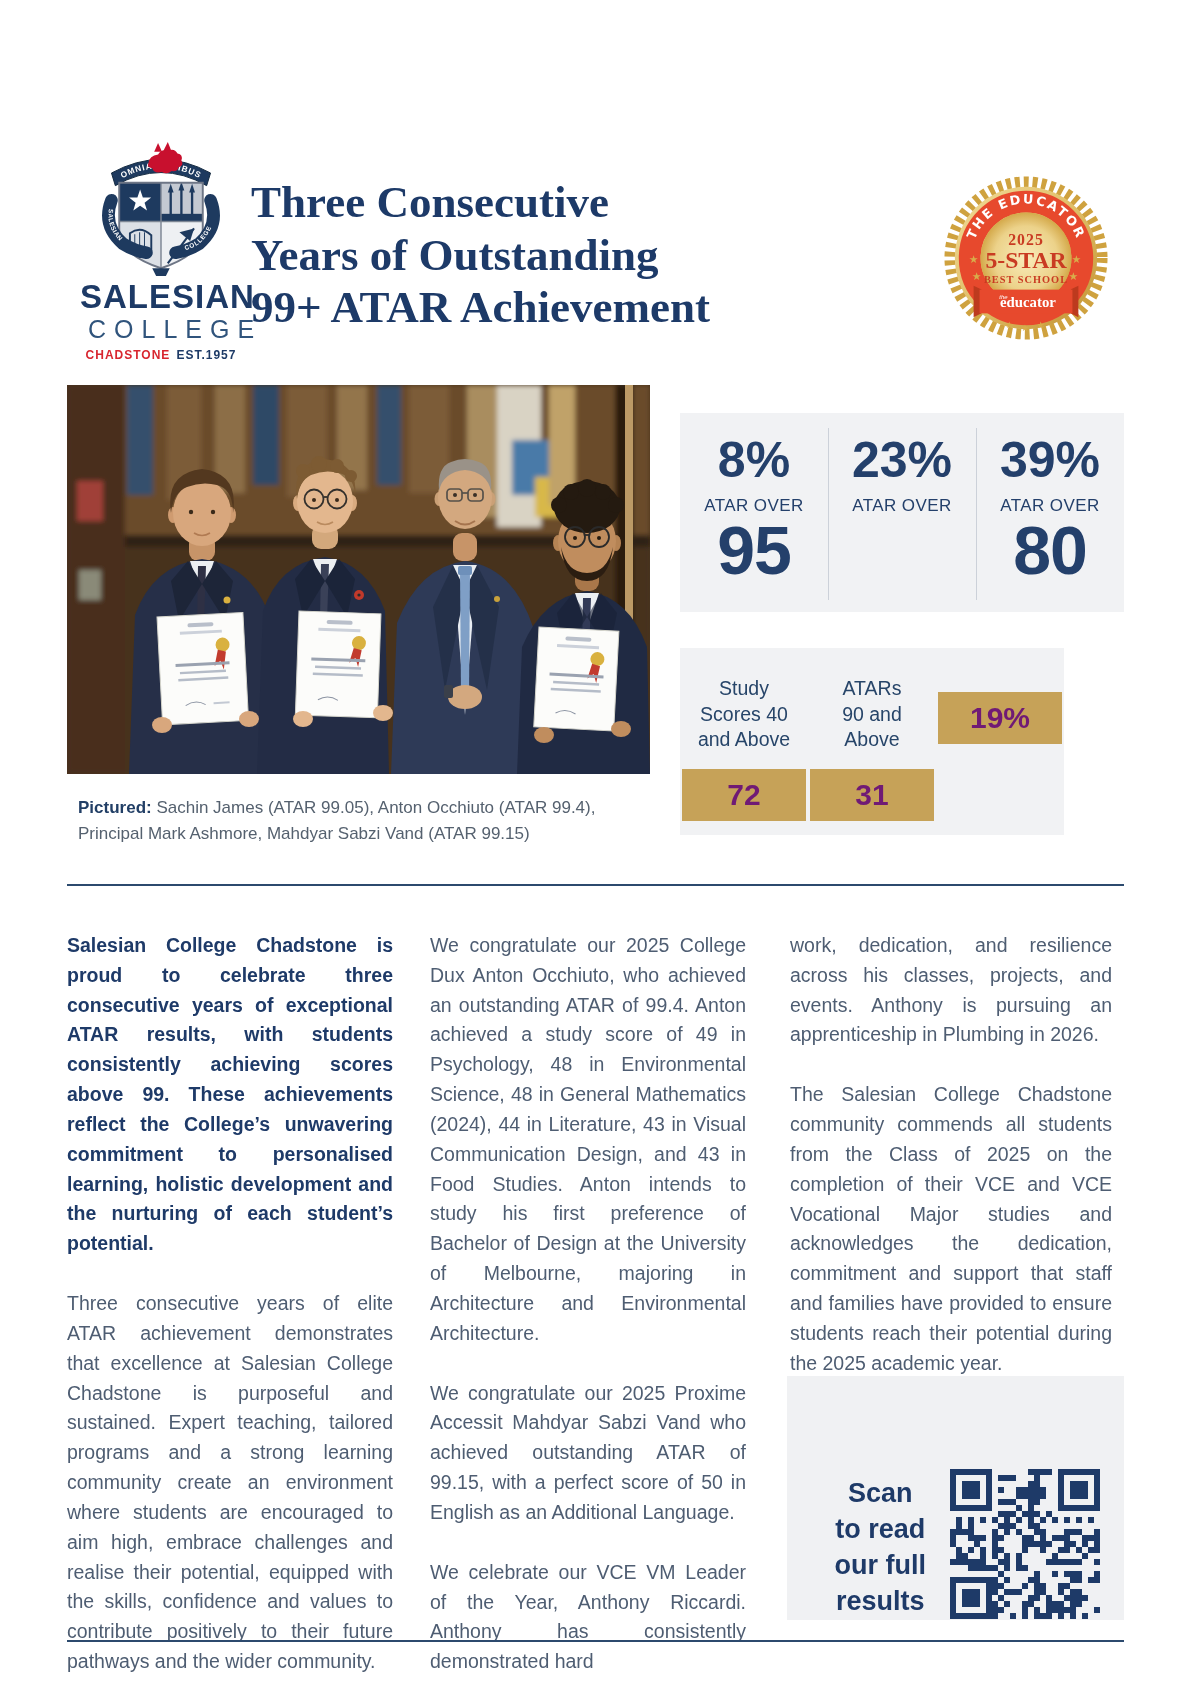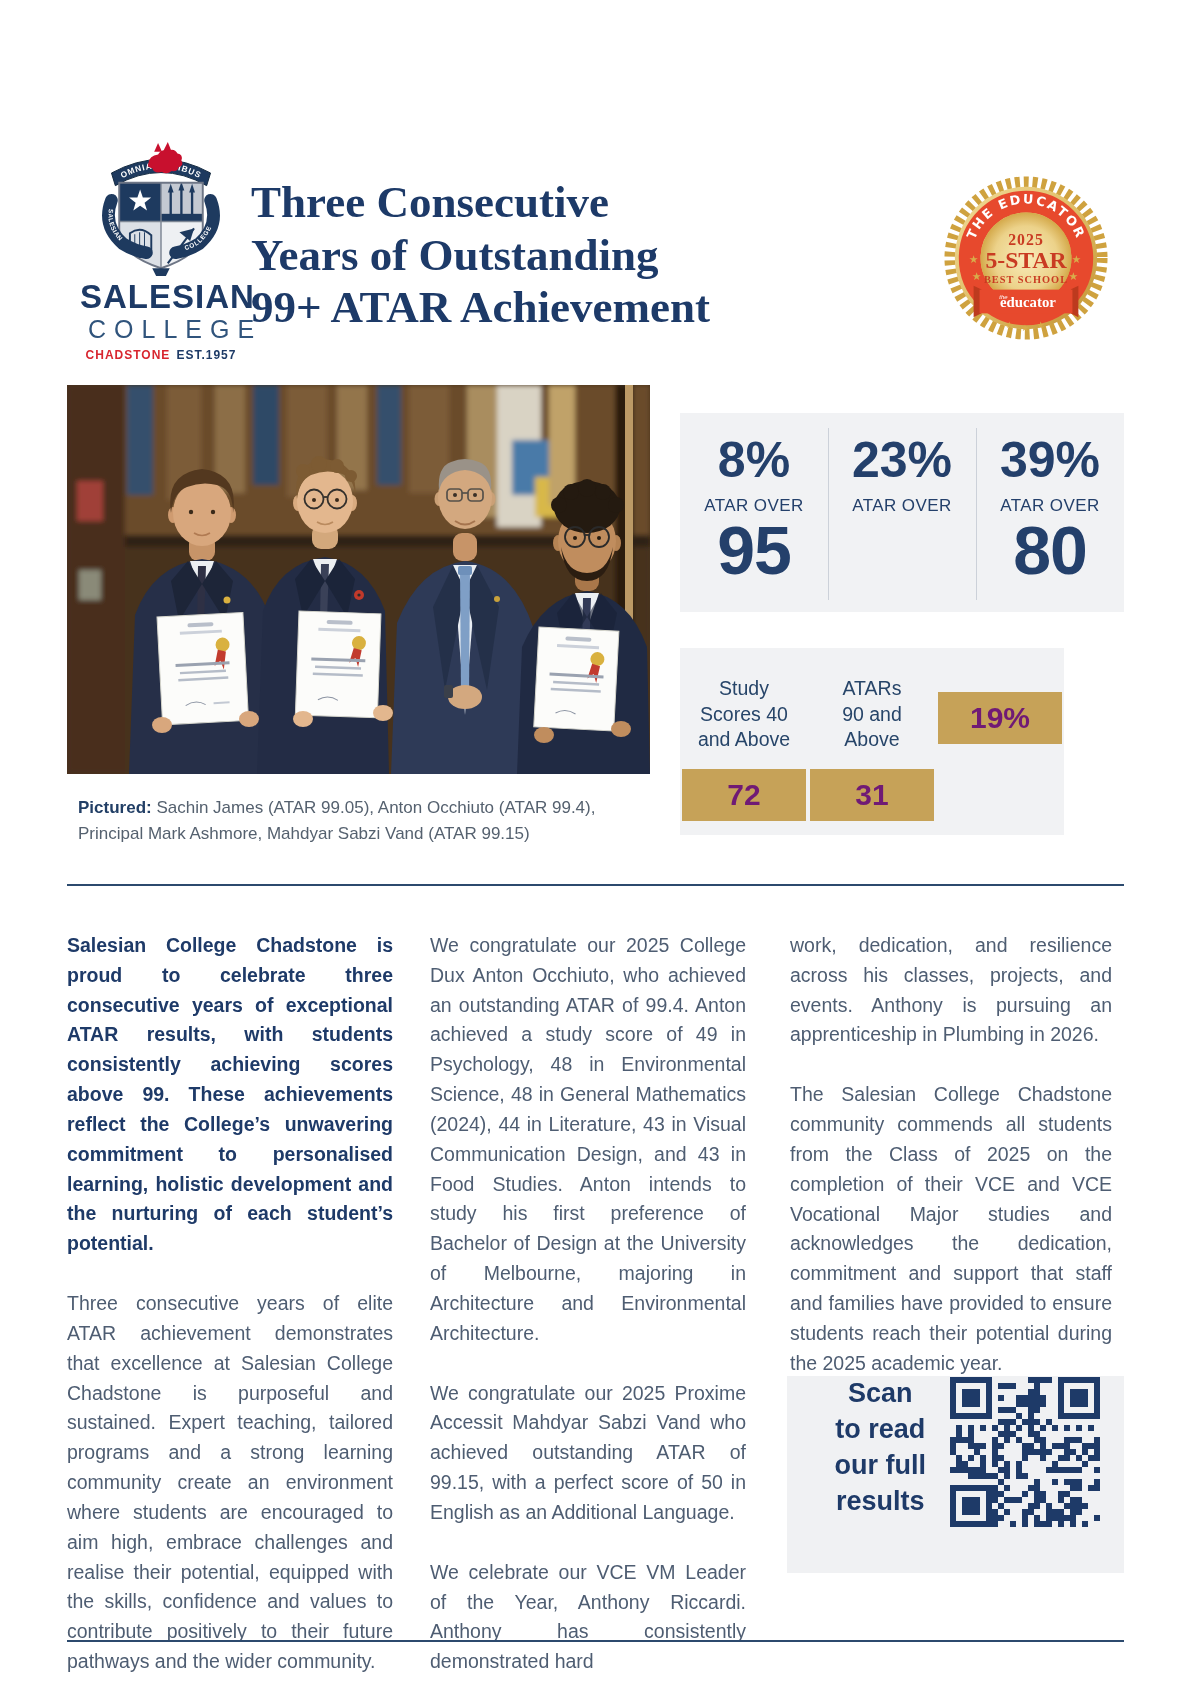--- a/index.html
+++ b/index.html
@@ -48,22 +48,22 @@
   .rule-bot{top:1640px;}
 
   
   .col{top:931px;font-size:19.5px;line-height:1.53;color:#4e5d72;text-align:justify;}
   .col p{margin:0 0 30px 0;}
   .col1{left:67px;width:326px;}
   .col2{left:430px;width:316px;}
   .col3{left:790px;width:322px;}
   .lead{font-weight:700;color:#1e3a68;}
 
-  .qr-panel{left:787px;top:1376px;width:337px;height:197px;background:#f0f1f3;
-    display:flex;align-items:flex-start;justify-content:space-between;padding:0 24px;box-sizing:border-box;}
+  .qr-panel{left:787px;top:1376px;width:337px;height:244px;background:#f0f1f3;
+    display:flex;align-items:flex-end;justify-content:space-between;padding:0 24px;box-sizing:border-box;}
   .qr-cta{width:140px;text-align:center;font-size:27px;font-weight:700;color:#1e3a68;
     line-height:1.33;white-space:pre-line;}
   .qr-box{width:152px;height:152px;}
 </style>
 </head>
 <body>
 
 <div id="page">
 
   <div class="abs logo">

